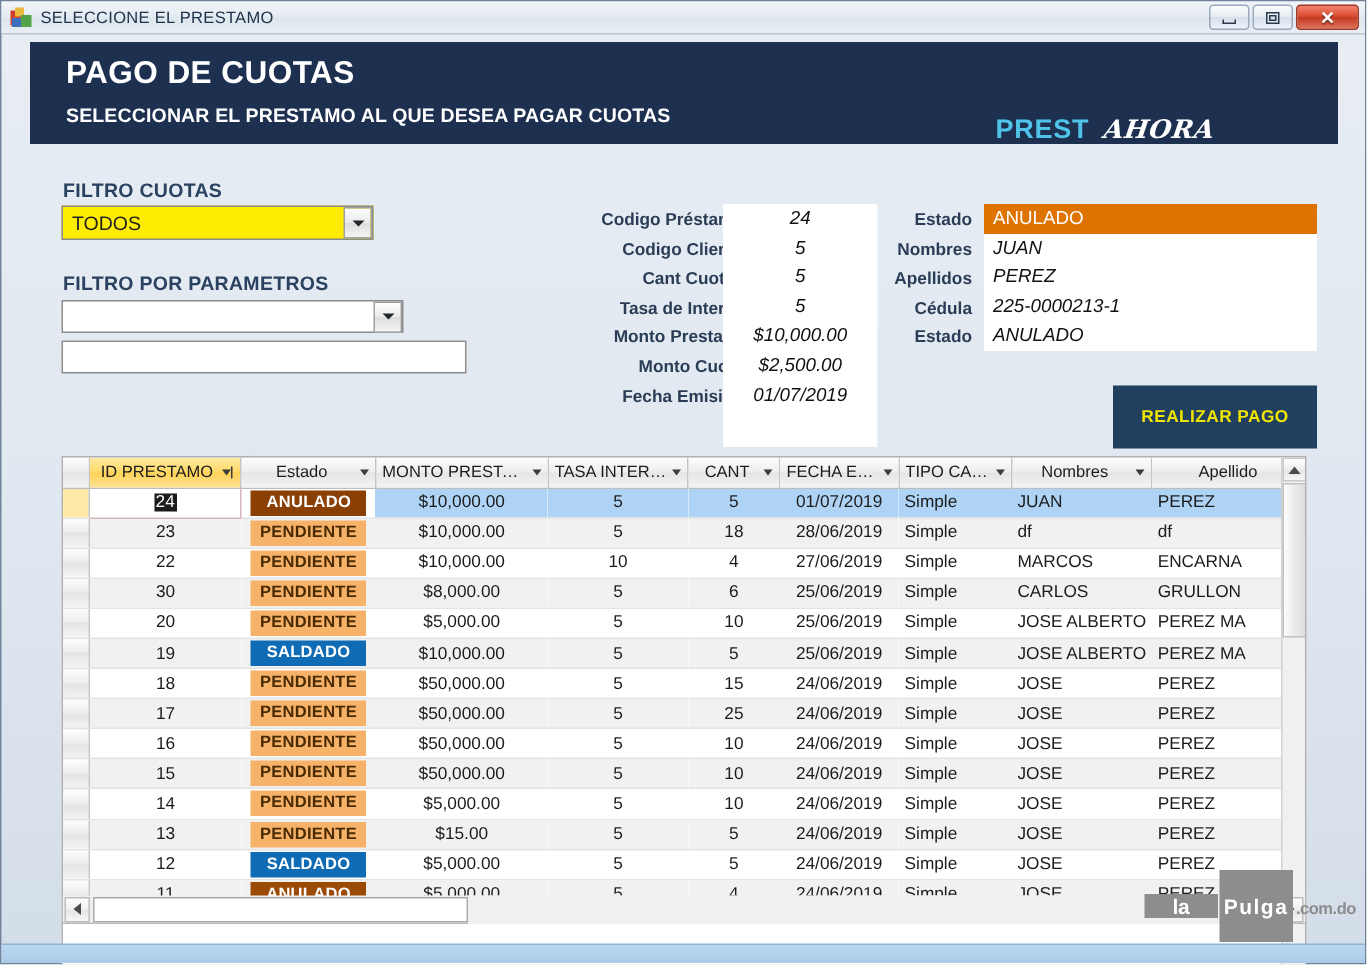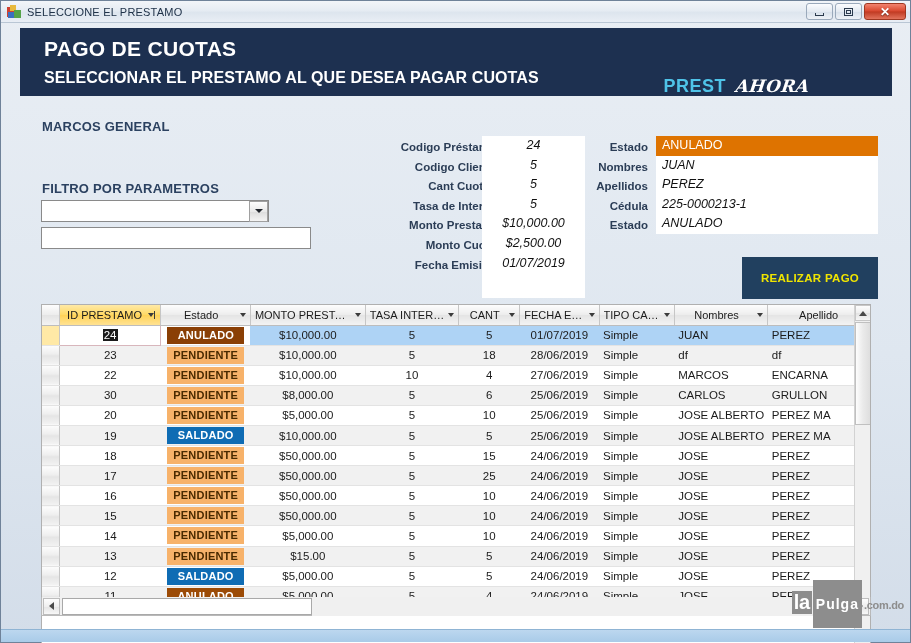--- a/index.html
+++ b/index.html
@@ -58,21 +58,21 @@
     position: absolute; left: 19px; top: 27px; width: 872px; height: 68px;
     background: #1d3050;
     overflow: hidden;
   }
   .banner-title {
     position: absolute; left: 24px; top: 9px;
     font-size: 21px; font-weight: bold; color: #ffffff; letter-spacing: .3px;
   }
   .banner-sub {
     position: absolute; left: 24px; top: 41px;
-    font-size: 16px; font-weight: bold; color: #ffffff; letter-spacing: .1px;
+    font-size: 13px; font-weight: bold; color: #ffffff; letter-spacing: .1px;
   }
   .logo { position: absolute; right: 82px; top: 48px; display: flex; align-items: baseline; gap: 10px; }
   .logo-prest { font-size: 18px; font-weight: bold; color: #4fc3e8; letter-spacing: .5px; }
   .logo-ahora {
     font-size: 17px; font-weight: bold; color: #ffffff;
     font-style: italic; font-family: "DejaVu Serif", serif;
     letter-spacing: .5px; transform: skewX(-8deg);
   }
 
   
@@ -263,21 +263,21 @@
     position: absolute; left: 0; bottom: 0; width: 909px; height: 13px;
     background: linear-gradient(180deg,#bcd7ef 0%, #a9cbe8 100%);
     border-top: 1px solid #8fb4d4;
   }
   .watermark {
     position: absolute; right: 6px; bottom: 14px;
     display: flex; align-items: baseline;
     font-size: 15px; font-weight: bold; color: #6d6d6d;
     letter-spacing: -.3px;
   }
-  .wm-la { color: #ffffff; background: #8d8d8d; padding: 0 2px; font-size: 20px; }
+  .wm-la { color: #ffffff; background: #8d8d8d; padding: 0 19px; font-size: 14px; }
   .wm-pulga { color: #ffffff; background: #8d8d8d; padding: 16px 3px; margin-left: 1px;
     font-size: 14px; letter-spacing: 1px; }
   .wm-dom { color: #8d8d8d; font-size: 11px; margin-left: 2px; }
 </style>
 </head>
 <body>
 
 <div id="app">
 
   <div class="titlebar">
@@ -305,21 +305,27 @@
     <div class="banner-title">PAGO DE CUOTAS</div>
     <div class="banner-sub">SELECCIONAR EL PRESTAMO AL QUE DESEA PAGAR CUOTAS</div>
     <div class="logo">
       <span class="logo-prest">PREST</span>
       <span class="logo-ahora">AHORA</span>
     </div>
   </div>
 
   <div class="panel">
 
-    <div class="sect-title filtro-general-label">MARCOS GENERAL</div>
+    <div class="sect-title filtro-general-label">FILTRO CUOTAS</div>
+    <div class="combo-general">
+      <span class="val">TODOS</span>
+      <span class="combo-arrow">
+          <span class="caret-dn"></span>
+        </span>
+    </div>
 
     <div class="sect-title filtro-param-label">FILTRO POR PARAMETROS</div>
     <div class="combo-param">
       <span class="val"></span>
       <span class="combo-arrow">
           <span class="caret-dn"></span>
         </span>
     </div>
     <input class="input-param" type="text" value="" placeholder="" style="">
 

